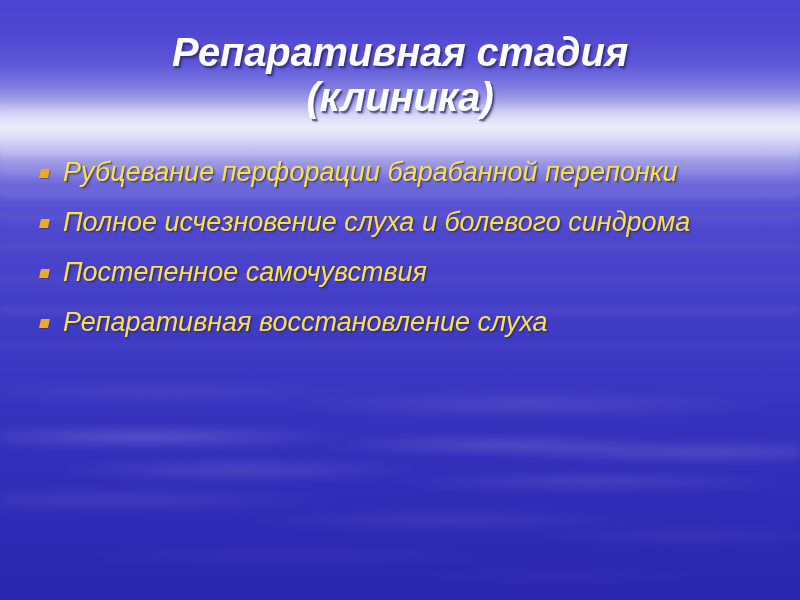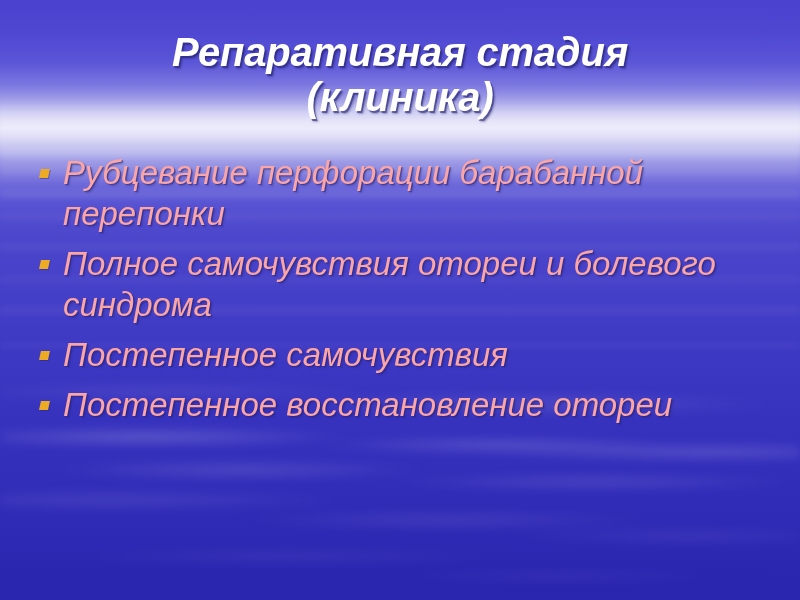--- a/index.html
+++ b/index.html
@@ -117,25 +117,25 @@
   .bullets{
     position:absolute;
     left:34px; top:152px; width:736px;
   }
 
   .bullet-item{
     position:relative;
     display:block;
     padding-left:29px;
     margin-bottom:9px;
-    font-size:33px;
+    font-size:27px;
     line-height:41px;
     font-style:italic;
     font-weight:normal;
-    color:#fca5a5;
+    color:#fde047;
     text-shadow:
        1.2px 1.2px 0 rgba(40,38,120,.50),
        2px 2px 2px rgba(30,28,100,.30);
   }
 
   .bullet-marker{
     position:absolute;
     left:6px; top:17px;
     width:9px; height:9px;
     background:#edab23;
@@ -162,29 +162,29 @@
 
     <ul class="bullets">
 
       <li class="bullet-item">
         <span class="bullet-marker"></span>
         <span class="bullet-text">Рубцевание перфорации барабанной перепонки</span>
       </li>
 
       <li class="bullet-item">
         <span class="bullet-marker"></span>
-        <span class="bullet-text">Полное самочувствия отореи  и болевого синдрома</span>
+        <span class="bullet-text">Полное исчезновение слуха  и болевого синдрома</span>
       </li>
 
       <li class="bullet-item">
         <span class="bullet-marker"></span>
         <span class="bullet-text">Постепенное самочувствия</span>
       </li>
 
       <li class="bullet-item">
         <span class="bullet-marker"></span>
-        <span class="bullet-text">Постепенное восстановление отореи</span>
+        <span class="bullet-text">Репаративная восстановление слуха</span>
       </li>
 
     </ul>
 
   </div>
 </div>
 
 </body></html>

